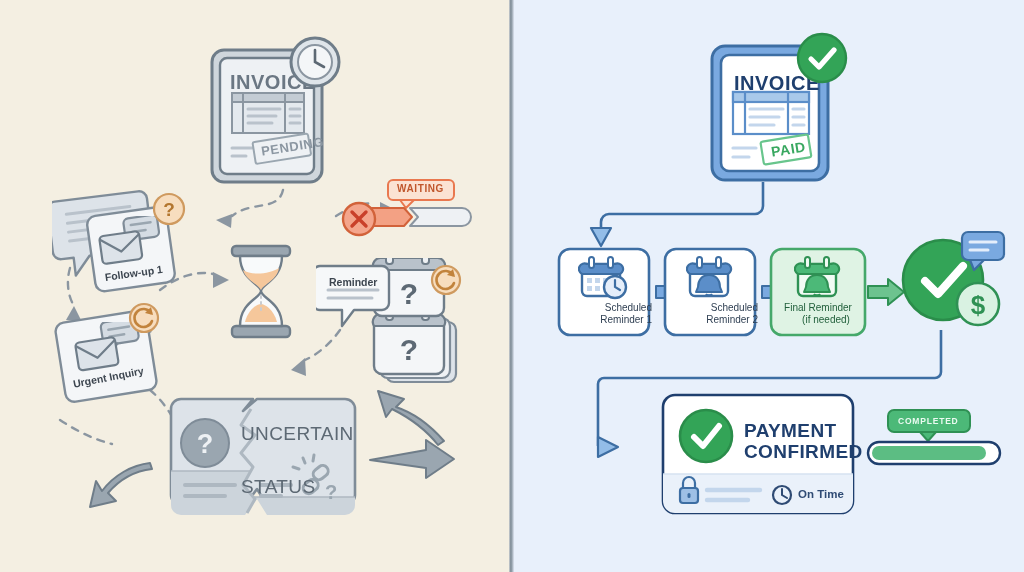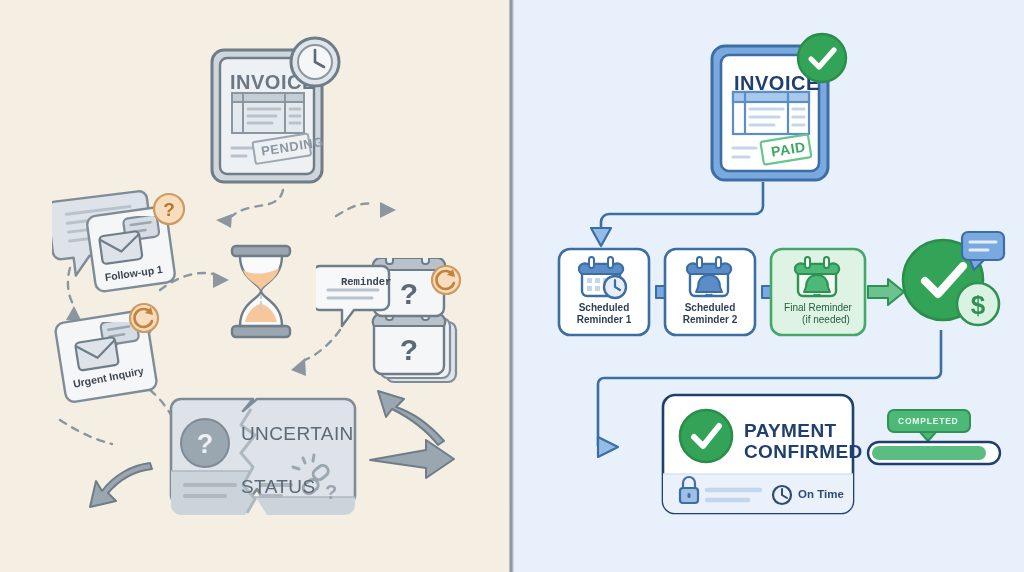--- a/index.html
+++ b/index.html
@@ -23,21 +23,21 @@
   
   .t{position:absolute;white-space:nowrap;}
   .t-invoice-grey{font-size:20px;font-weight:bold;color:#6b7783;letter-spacing:.5px;}
   .t-invoice-blue{font-size:20px;font-weight:bold;color:#1f3f6e;letter-spacing:.5px;}
   .t-stamp-grey{font-size:13px;font-weight:bold;color:#8b96a1;letter-spacing:.6px;}
   .t-stamp-green{font-size:14px;font-weight:bold;color:#39a860;letter-spacing:.6px;}
   .t-card{font-size:10.5px;font-weight:bold;color:#3d4650;}
   .t-badge-orange{font-size:10px;font-weight:bold;color:#c0562c;letter-spacing:.6px;}
   .t-badge-green{font-size:8.5px;font-weight:bold;color:#eafaf0;letter-spacing:.8px;}
   .t-uncertain{font-size:19px;line-height:21px;font-weight:normal;color:#5d6974;letter-spacing:.4px;}
-  .t-step{font-size:10px;line-height:12px;font-weight:bold;color:#2f3f52;text-align:center;}
+  .t-step{font-size:10px;line-height:12px;font-weight:normal;color:#2f3f52;text-align:right;}
   .t-step-green{font-size:10px;line-height:12px;font-weight:normal;color:#22603c;text-align:center;}
   .t-payment{font-size:19px;line-height:21px;font-weight:bold;color:#1f3f6e;letter-spacing:.4px;}
   .t-ontime{font-size:11.5px;font-weight:bold;color:#2f4b74;}
   .t-reminder{font-size:10.5px;font-weight:bold;color:#3d4650;}
   .rot-b{transform:rotate(-8deg);transform-origin:left top;}
   .rot-c{transform:rotate(-11deg);transform-origin:left top;}
   .rot-stamp{transform:rotate(-9deg);transform-origin:left top;}
 </style>
 </head>
 <body>
@@ -102,20 +102,33 @@
       </svg>
       <span class="t t-invoice-grey" style="left:28px;top:33px;">INVOICE</span>
       <span class="t t-stamp-grey rot-stamp" style="left:58px;top:106px;">PENDING</span>
       <svg class="abs" style="left:85px;top:-4px" width="56" height="56">
         <circle cx="28" cy="28" r="24" fill="#dfe5ea" stroke="#6f7d89" stroke-width="3"></circle>
         <circle cx="28" cy="28" r="17" fill="#f4f6f8" stroke="#8b96a1" stroke-width="2"></circle>
         <path d="M28,16 L28,28 L37,33" fill="none" stroke="#5d6974" stroke-width="2.6" stroke-linecap="round"></path>
       </svg>
     </div>
 
+    <div class="abs" style="left:352px;top:178px;">
+      <svg width="126" height="58">
+        <rect x="36" y="2" width="66" height="20" rx="5" fill="#fbe2d3" stroke="#e9784f" stroke-width="2"></rect>
+        <polygon points="48,22 62,22 54,30" fill="#fbe2d3" stroke="#e9784f" stroke-width="2" stroke-linejoin="round"></polygon>
+        <path d="M12,30 L52,30 L60,39 L52,48 L12,48 Z" fill="#f3a184" stroke="#d2623a" stroke-width="2" stroke-linejoin="round"></path>
+        <path d="M58,30 L110,30 a9,9 0 0 1 0,18 L58,48 L66,39 Z" fill="#eef1f4" stroke="#8b96a1" stroke-width="2" stroke-linejoin="round"></path>
+      </svg>
+      <span class="t t-badge-orange" style="left:45px;top:5px;">WAITING</span>
+      <svg class="abs" style="left:-12px;top:22px" width="38" height="38">
+        <circle cx="19" cy="19" r="16" fill="#f4a58c" stroke="#d2623a" stroke-width="2.4"></circle>
+        <path d="M12,12 L26,26 M26,12 L12,26" stroke="#c9402a" stroke-width="3.4" stroke-linecap="round"></path>
+      </svg>
+    </div>
 
     <div class="abs" style="left:52px;top:186px;">
       <svg width="140" height="110">
         <g transform="rotate(-7 50 40)">
           <path d="M6,10 h84 a8,8 0 0 1 8,8 v42 a8,8 0 0 1 -8,8 h-56 l-16,18 v-18 h-12 a8,8 0 0 1 -8,-8 v-42 a8,8 0 0 1 8,-8 z" fill="#dde3e9" stroke="#7f8c98" stroke-width="2.4" stroke-linejoin="round"></path>
           <g stroke="#b9c2cb" stroke-width="3" stroke-linecap="round">
             <line x1="16" y1="24" x2="80" y2="24"></line>
               <line x1="16" y1="33" x2="86" y2="33"></line>
             <line x1="16" y1="42" x2="74" y2="42"></line>
               <line x1="16" y1="51" x2="64" y2="51"></line>
@@ -194,21 +207,21 @@
           <text x="35" y="50" text-anchor="middle" font-family="Liberation Sans, sans-serif" font-size="30" font-weight="bold" fill="#5d6974">?</text>
         </g>
         <g transform="translate(0,4)">
           <path d="M4,4 h62 a7,7 0 0 1 7,7 v30 a7,7 0 0 1 -7,7 h-28 l-12,16 v-16 h-22 a7,7 0 0 1 -7,-7 v-30 a7,7 0 0 1 7,-7 z" fill="#f6f8f9" stroke="#6f7d89" stroke-width="2.4" stroke-linejoin="round"></path>
           <g stroke="#b9c2cb" stroke-width="3" stroke-linecap="round">
             <line x1="12" y1="28" x2="62" y2="28"></line>
               <line x1="12" y1="36" x2="56" y2="36"></line>
           </g>
         </g>
       </svg>
-      <span class="t t-reminder" style="left:25px;top:18px;font-family:Liberation Mono, monospace;">Reminder</span>
+      <span class="t t-reminder" style="left:13px;top:18px;">Reminder</span>
       <svg class="abs" style="left:112px;top:4px" width="36" height="36">
         <circle cx="18" cy="18" r="14" fill="#f7ddbe" stroke="#cf9a5f" stroke-width="2.2"></circle>
         <path d="M25,13 A9,9 0 1 0 26,21" fill="none" stroke="#c2833c" stroke-width="2.6" stroke-linecap="round"></path>
         <polygon points="25,7 27,15 19,13" fill="#c2833c"></polygon>
       </svg>
     </div>
 
     <div class="abs" style="left:163px;top:395px;">
       <svg width="200" height="122">
         <path d="M8,14 a10,10 0 0 1 10,-10 h72 l-10,12 l14,-12 h88 a10,10 0 0 1 10,10 v86 a10,10 0 0 1 -10,10 h-78 l-10,-16 l-12,16 h-64 a10,10 0 0 1 -10,-10 z" fill="#dde3e9" stroke="#7f8c98" stroke-width="2.6" stroke-linejoin="round"></path>

